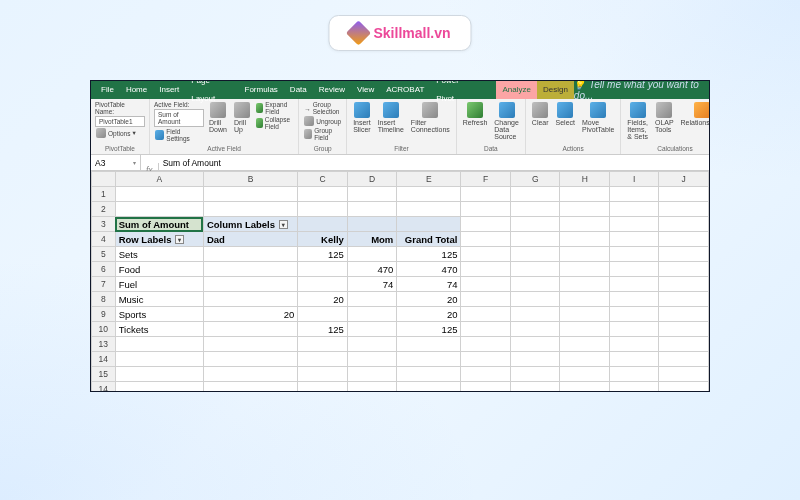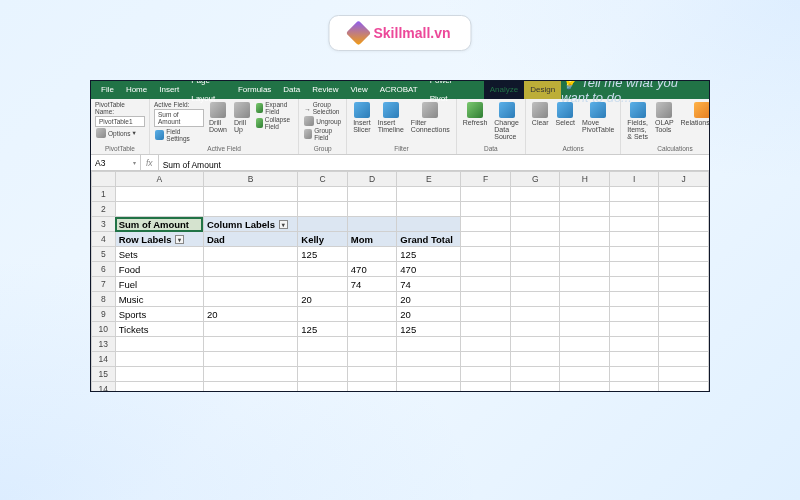--- a/index.html
+++ b/index.html
@@ -72,28 +72,28 @@
   }
   .ribbon-tab.active {
     background: #f3f3f3;
     color: #217346;
   }
   .ribbon-tab.contextual {
     background: rgba(255,200,50,0.7);
     color: #333;
   }
   .ribbon-tab.contextual.active {
-    background: #0f172a;
+    background: #fca5a5;
     color: #217346;
     margin-left: 15px;
   }
   .tell-me {
     color: #cde;
     font-style: italic;
-    font-size: 13px;
+    font-size: 10px;
   }
   
   .ribbon-body {
     background: #f3f3f3;
     border-bottom: 1px solid #ccc;
     height: 56px;
     display: flex;
     font-size: 7px;
     color: #444;
   }
@@ -144,21 +144,21 @@
     font-size: 6.5px;
     min-width: 50px;
   }
   
   .formula-row {
     display: flex;
     height: 16px;
     border-bottom: 1px solid #ccc;
     background: #fff;
     font-size: 8.5px;
-    align-items: flex-end;
+    align-items: center;
   }
   .name-box {
     width: 50px;
     border-right: 1px solid #ccc;
     padding: 0 4px;
     height: 100%;
     display: flex;
     align-items: center;
     justify-content: space-between;
   }
@@ -187,21 +187,21 @@
   }
   .grid th {
     background: #f0f0f0;
     color: #444;
     font-weight: normal;
     text-align: center;
     font-size: 8.5px;
   }
   .grid th.rowhdr { width: 22px; text-align: center; }
   .grid .corner { background: #f0f0f0; width: 22px; }
-  td.num { }
+  td.num { text-align: right; }
   td.bold { font-weight: 600; }
   td.hdr { background: #dce6f2; font-weight: 600; }
   td.sel { background: #d5e3cf; outline: 2px solid #217346; outline-offset: -2px; }
   .dropdown-btn {
     display: inline-block;
     width: 9px; height: 9px;
     border: 1px solid #888;
     background: #f5f5f5;
     font-size: 6px;
     line-height: 8px;

